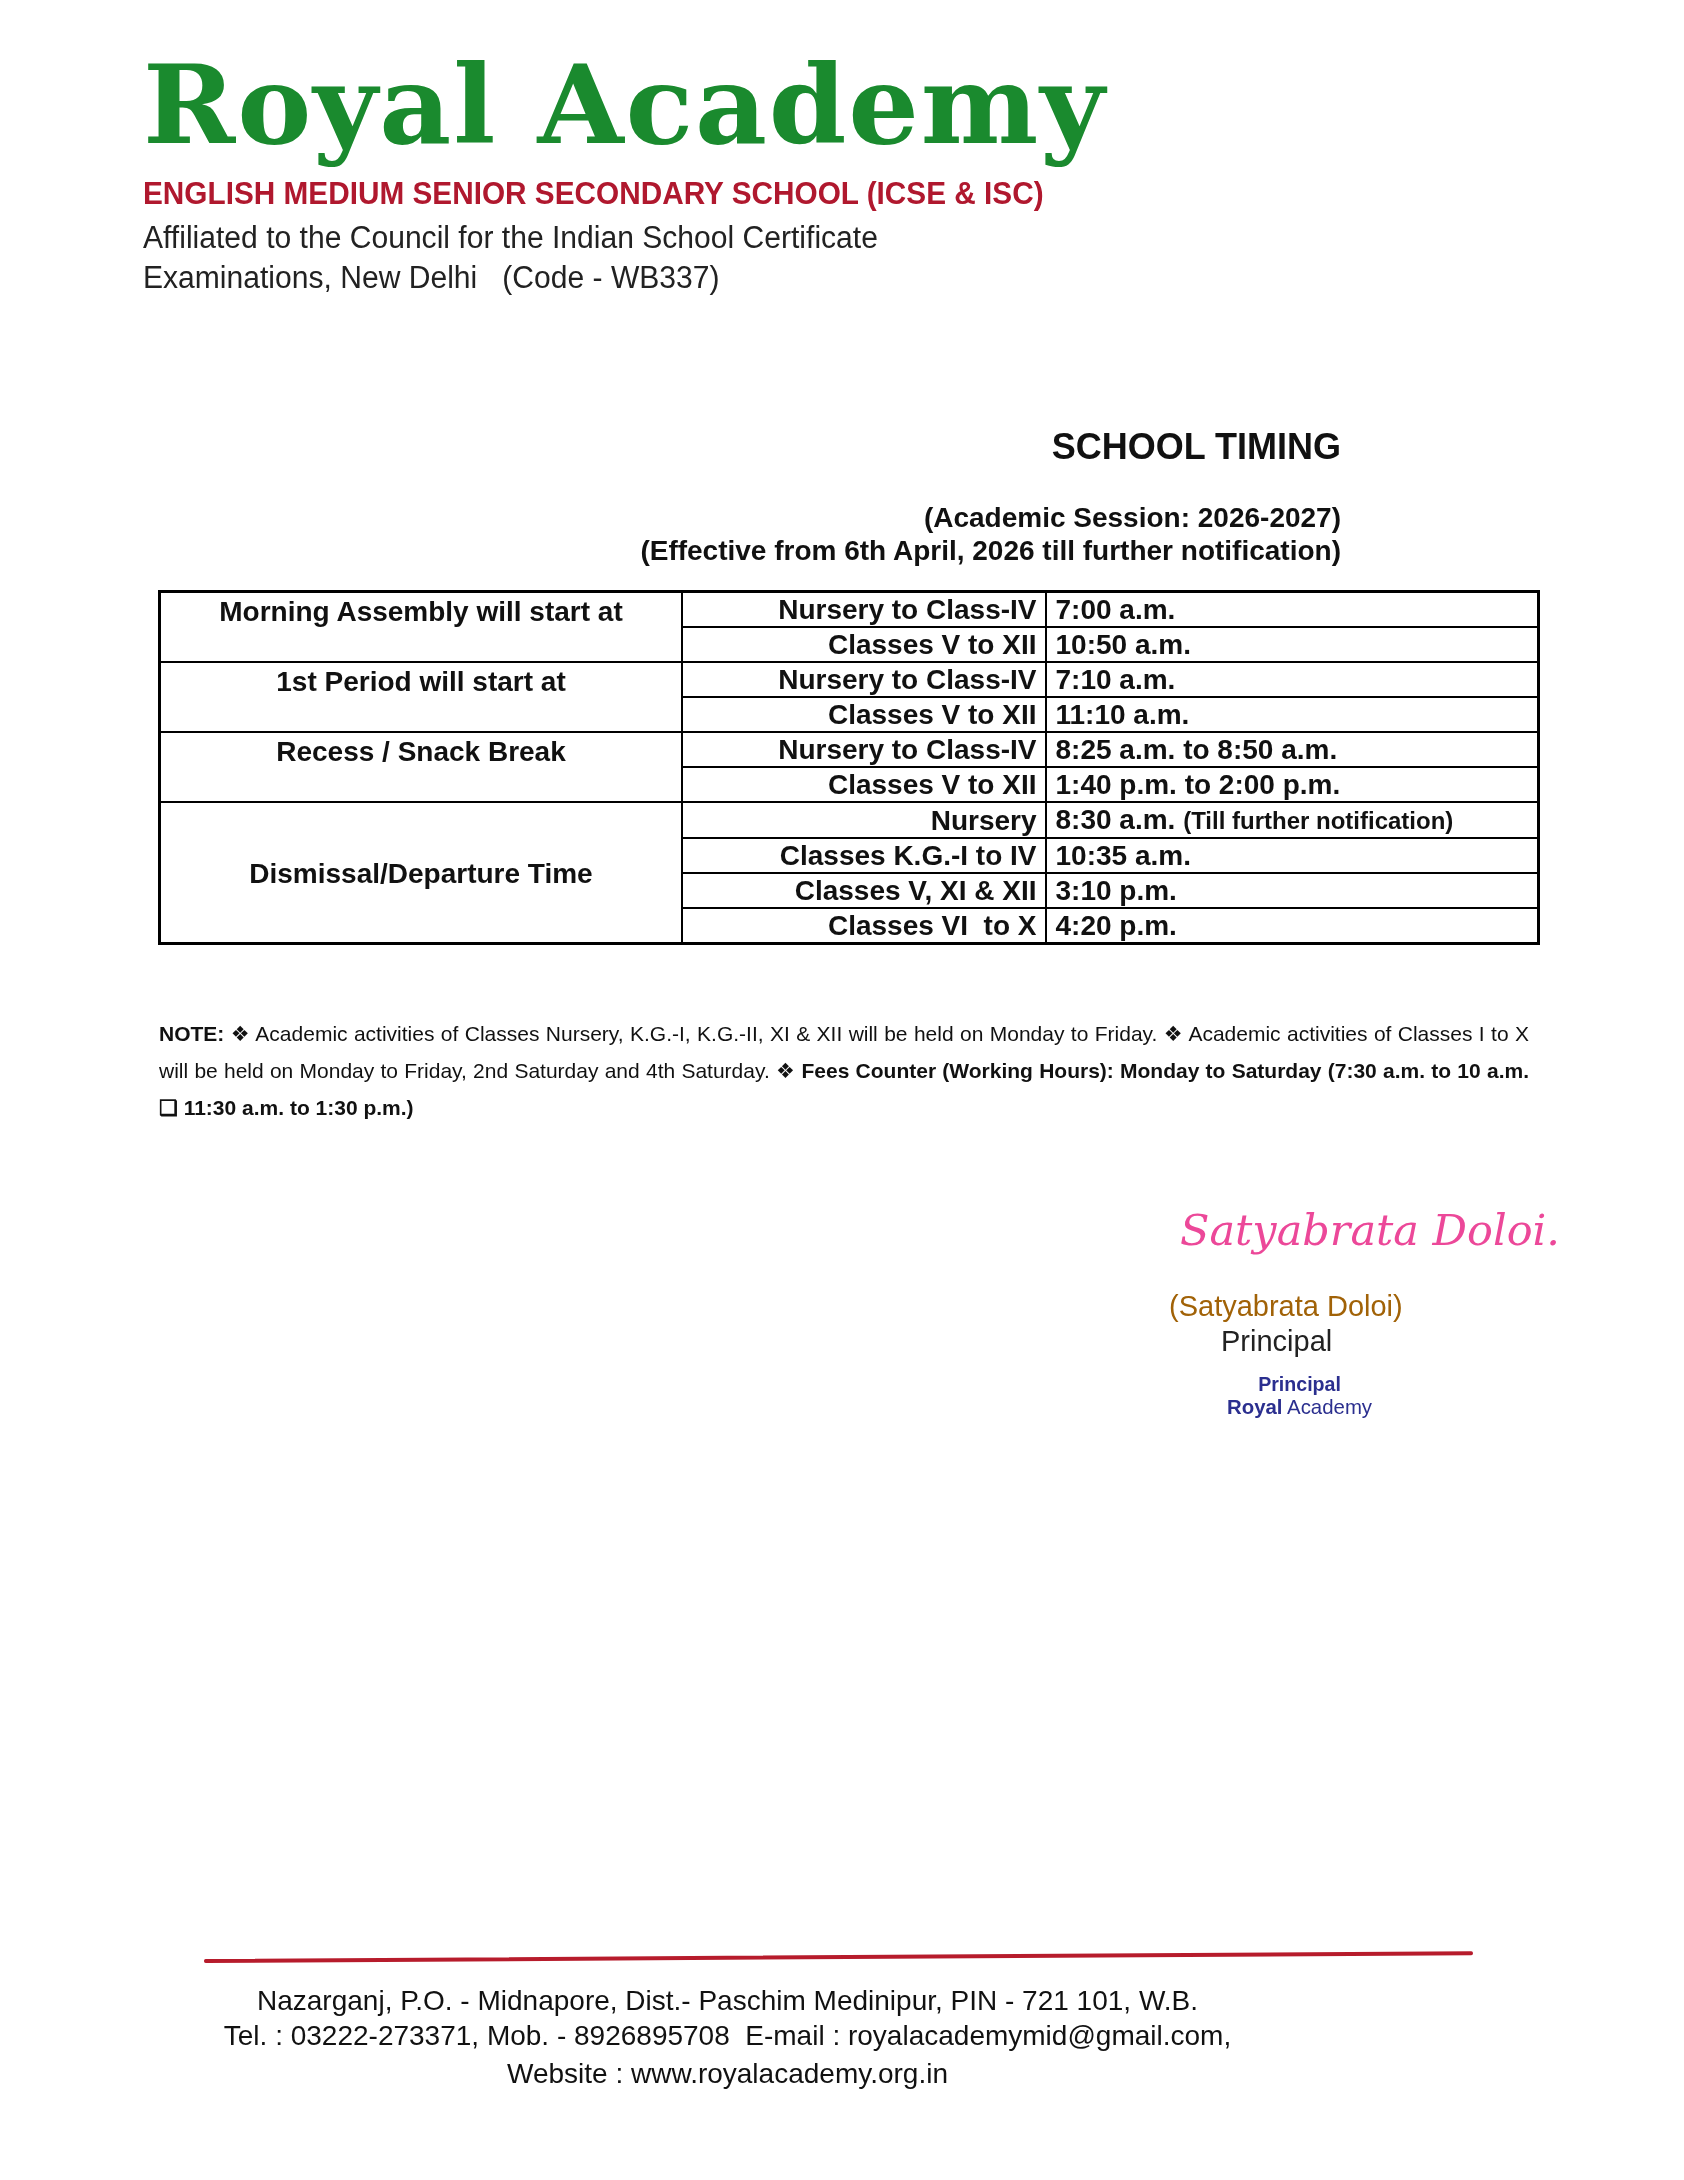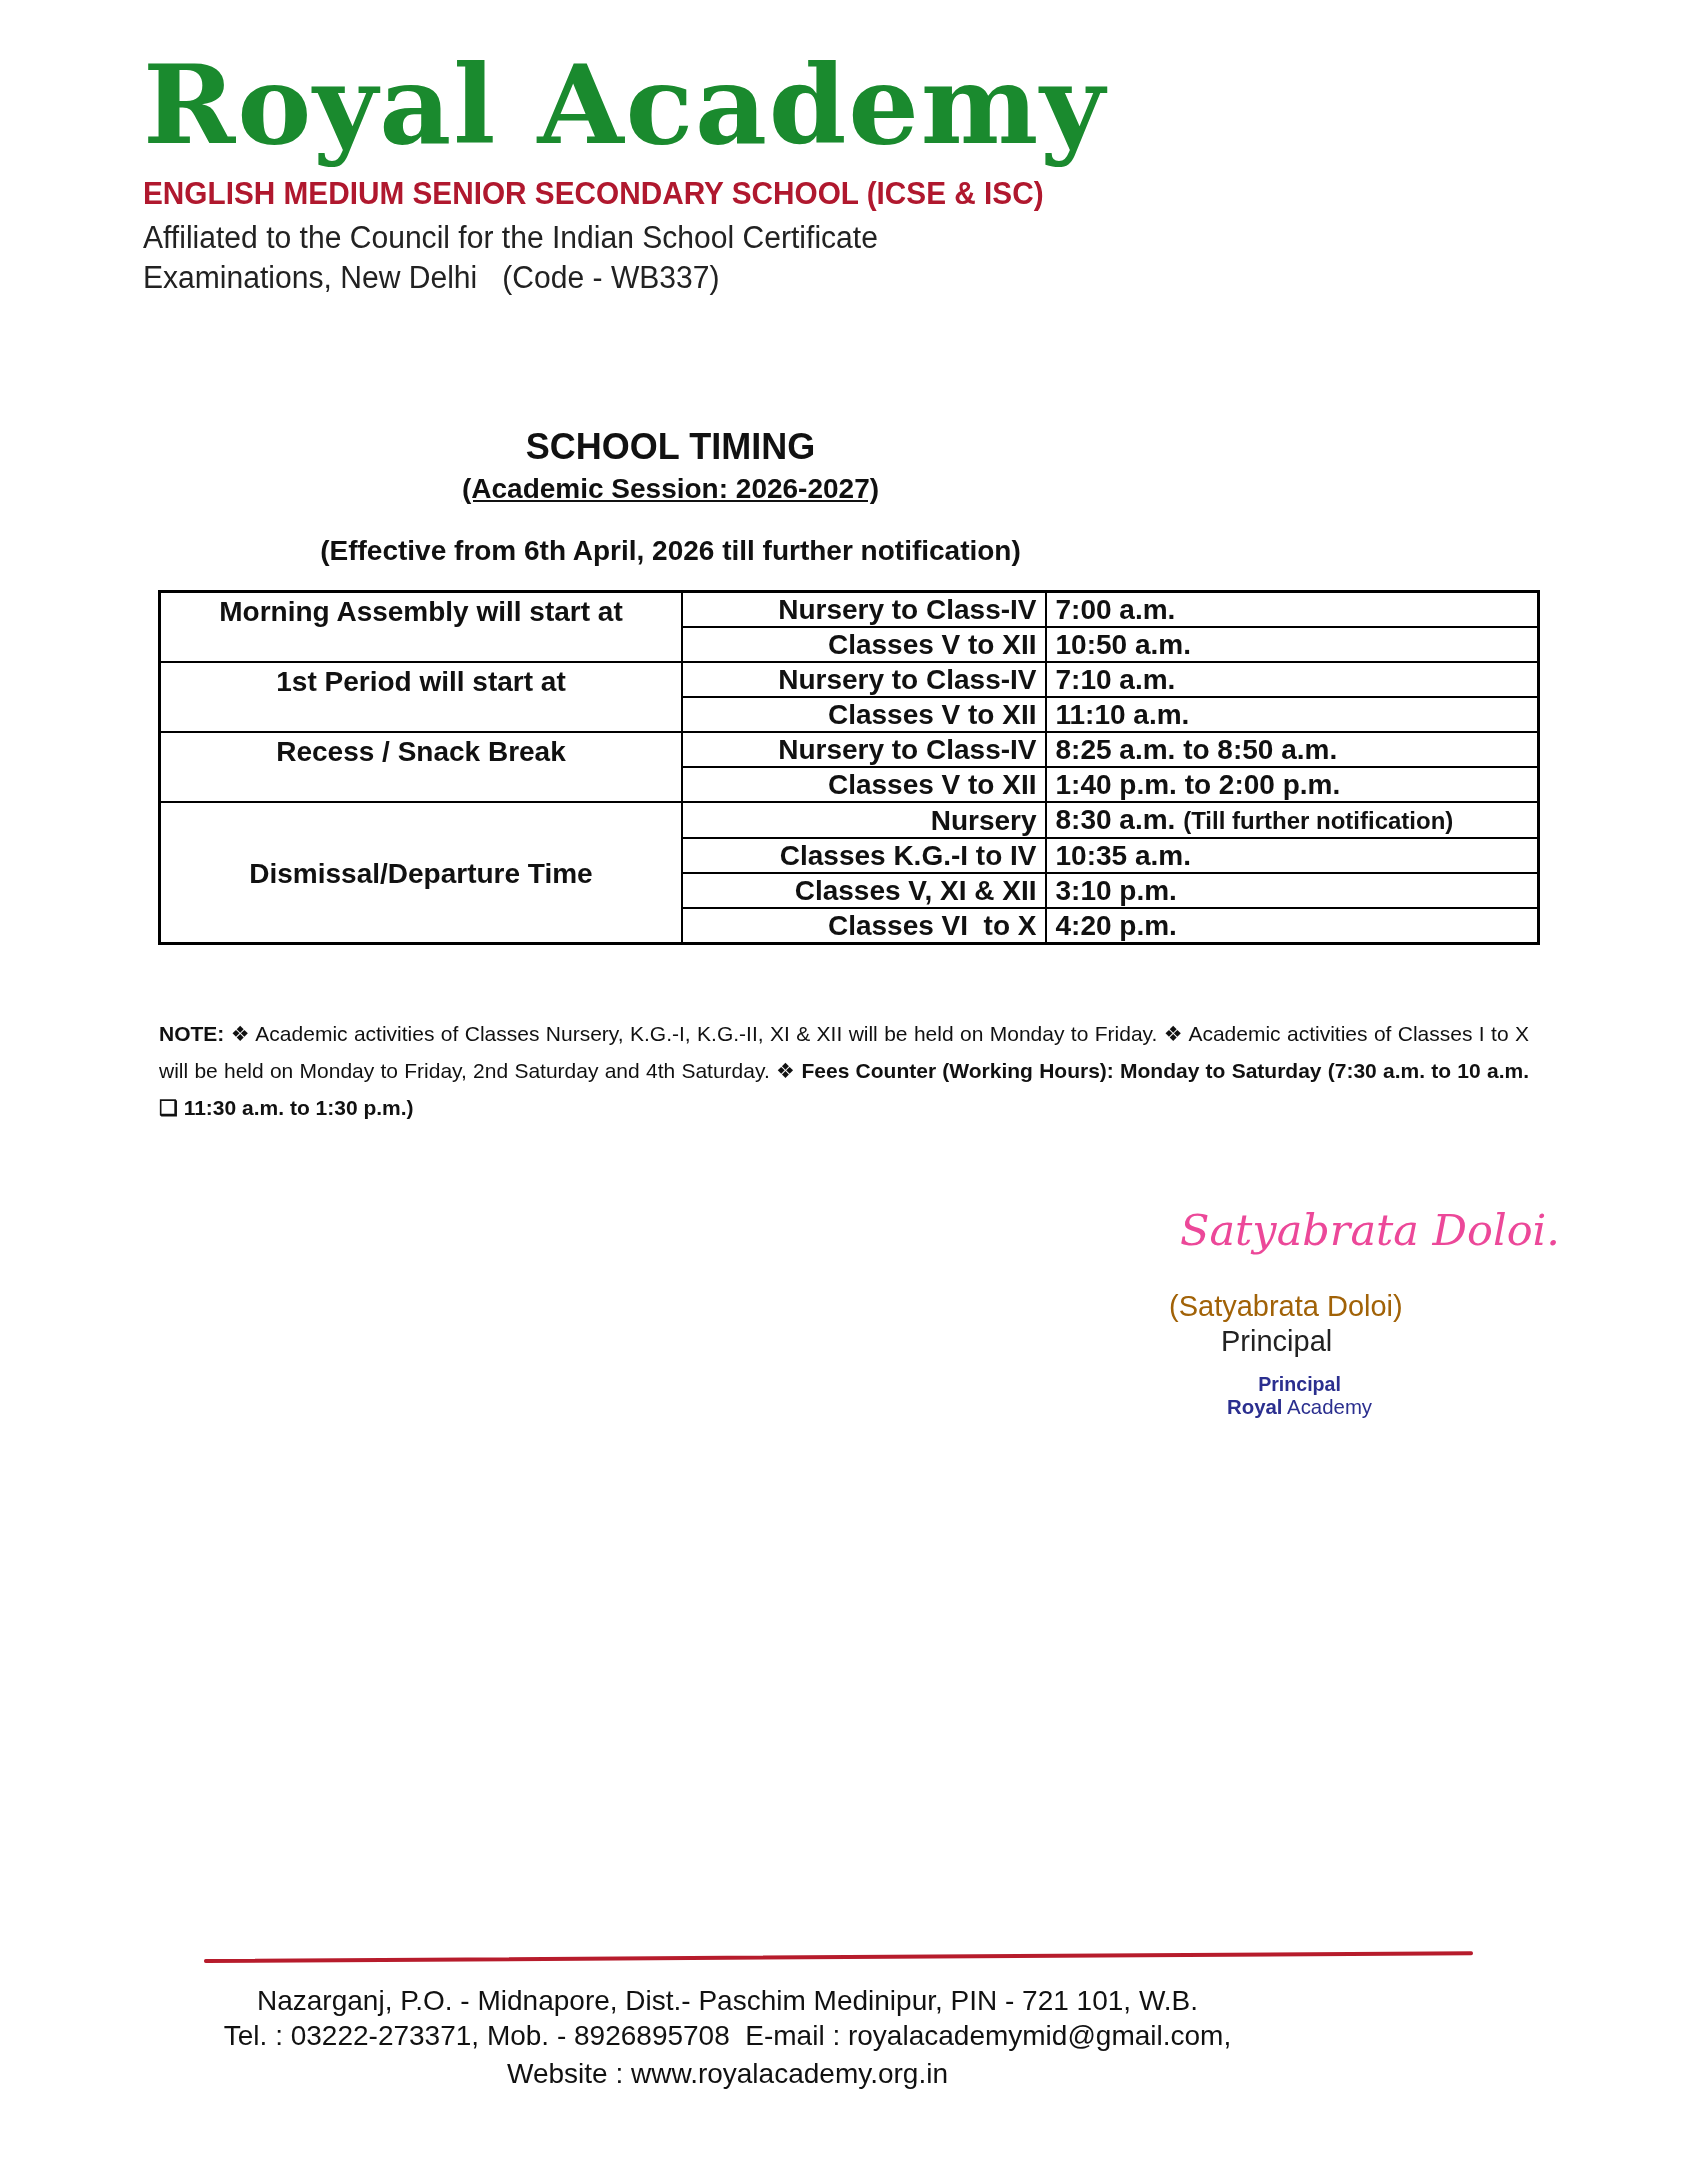--- a/index.html
+++ b/index.html
@@ -23,23 +23,23 @@
     transform: scaleX(0.93); transform-origin: left top;
   }
   .affil {
     left: 143px; font-size: 31px; color: #222; white-space: nowrap;
     transform: scaleX(0.97); transform-origin: left top;
   }
   .affil.l1 { top: 220px; }
   .affil.l2 { top: 260px; }
 
   
-  .title-block { left: 0; width: 1341px; text-align: center; font-weight: bold; }
+  .title-block { left: 0; width: 1341px; text-align: right; font-weight: bold; }
   .t-main { top: 426px; font-size: 36px; }
-  .t-sub  { top: 473px; font-size: 28px; text-decoration: underline; }
+  .t-sub  { top: 502px; font-size: 28px; }
   .t-eff  { top: 535px; font-size: 28px; }
 
   
   .timing-table {
     position: absolute; left: 158px; top: 590px; width: 1382px;
     border-collapse: collapse; border: 3.4px solid #000;
     font-size: 28px; font-weight: bold;
   }
   .timing-table td { border: 2.6px solid #000; padding: 0 8.5px; height: 33px; line-height: 33px; }
   .timing-table td.cat { width: 503px; text-align: center; vertical-align: top; padding-top: 1.7px; }

